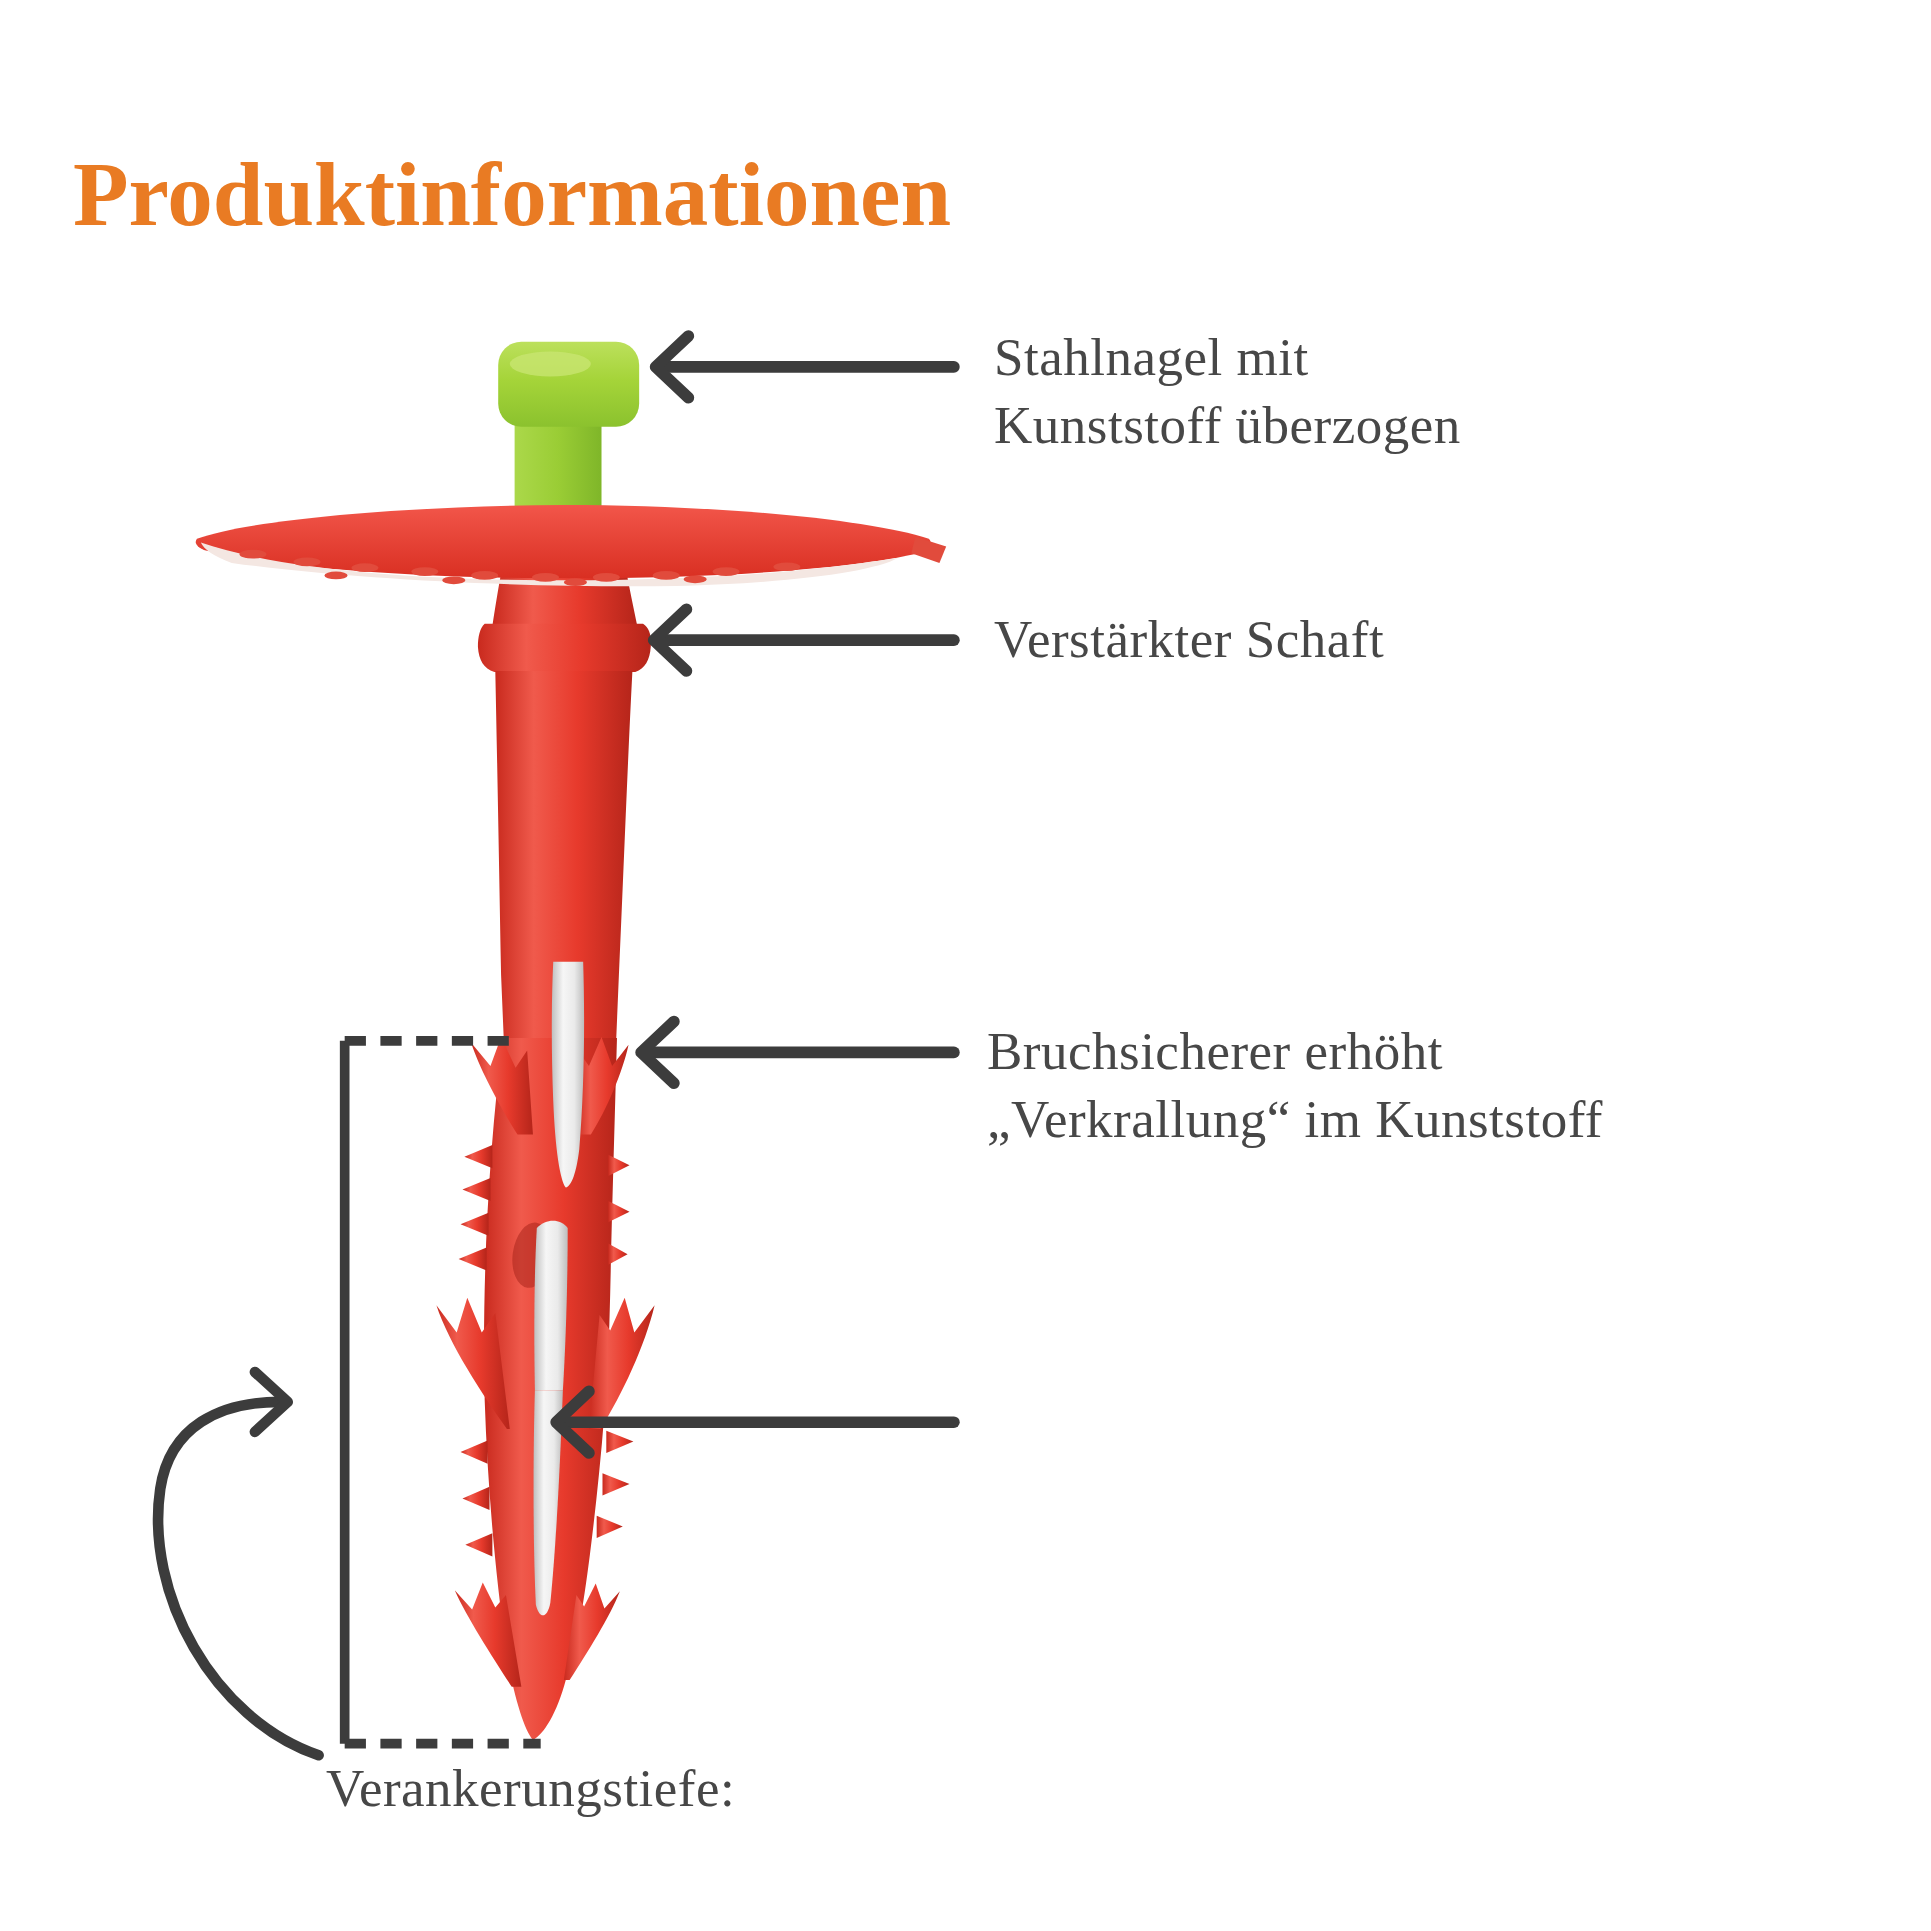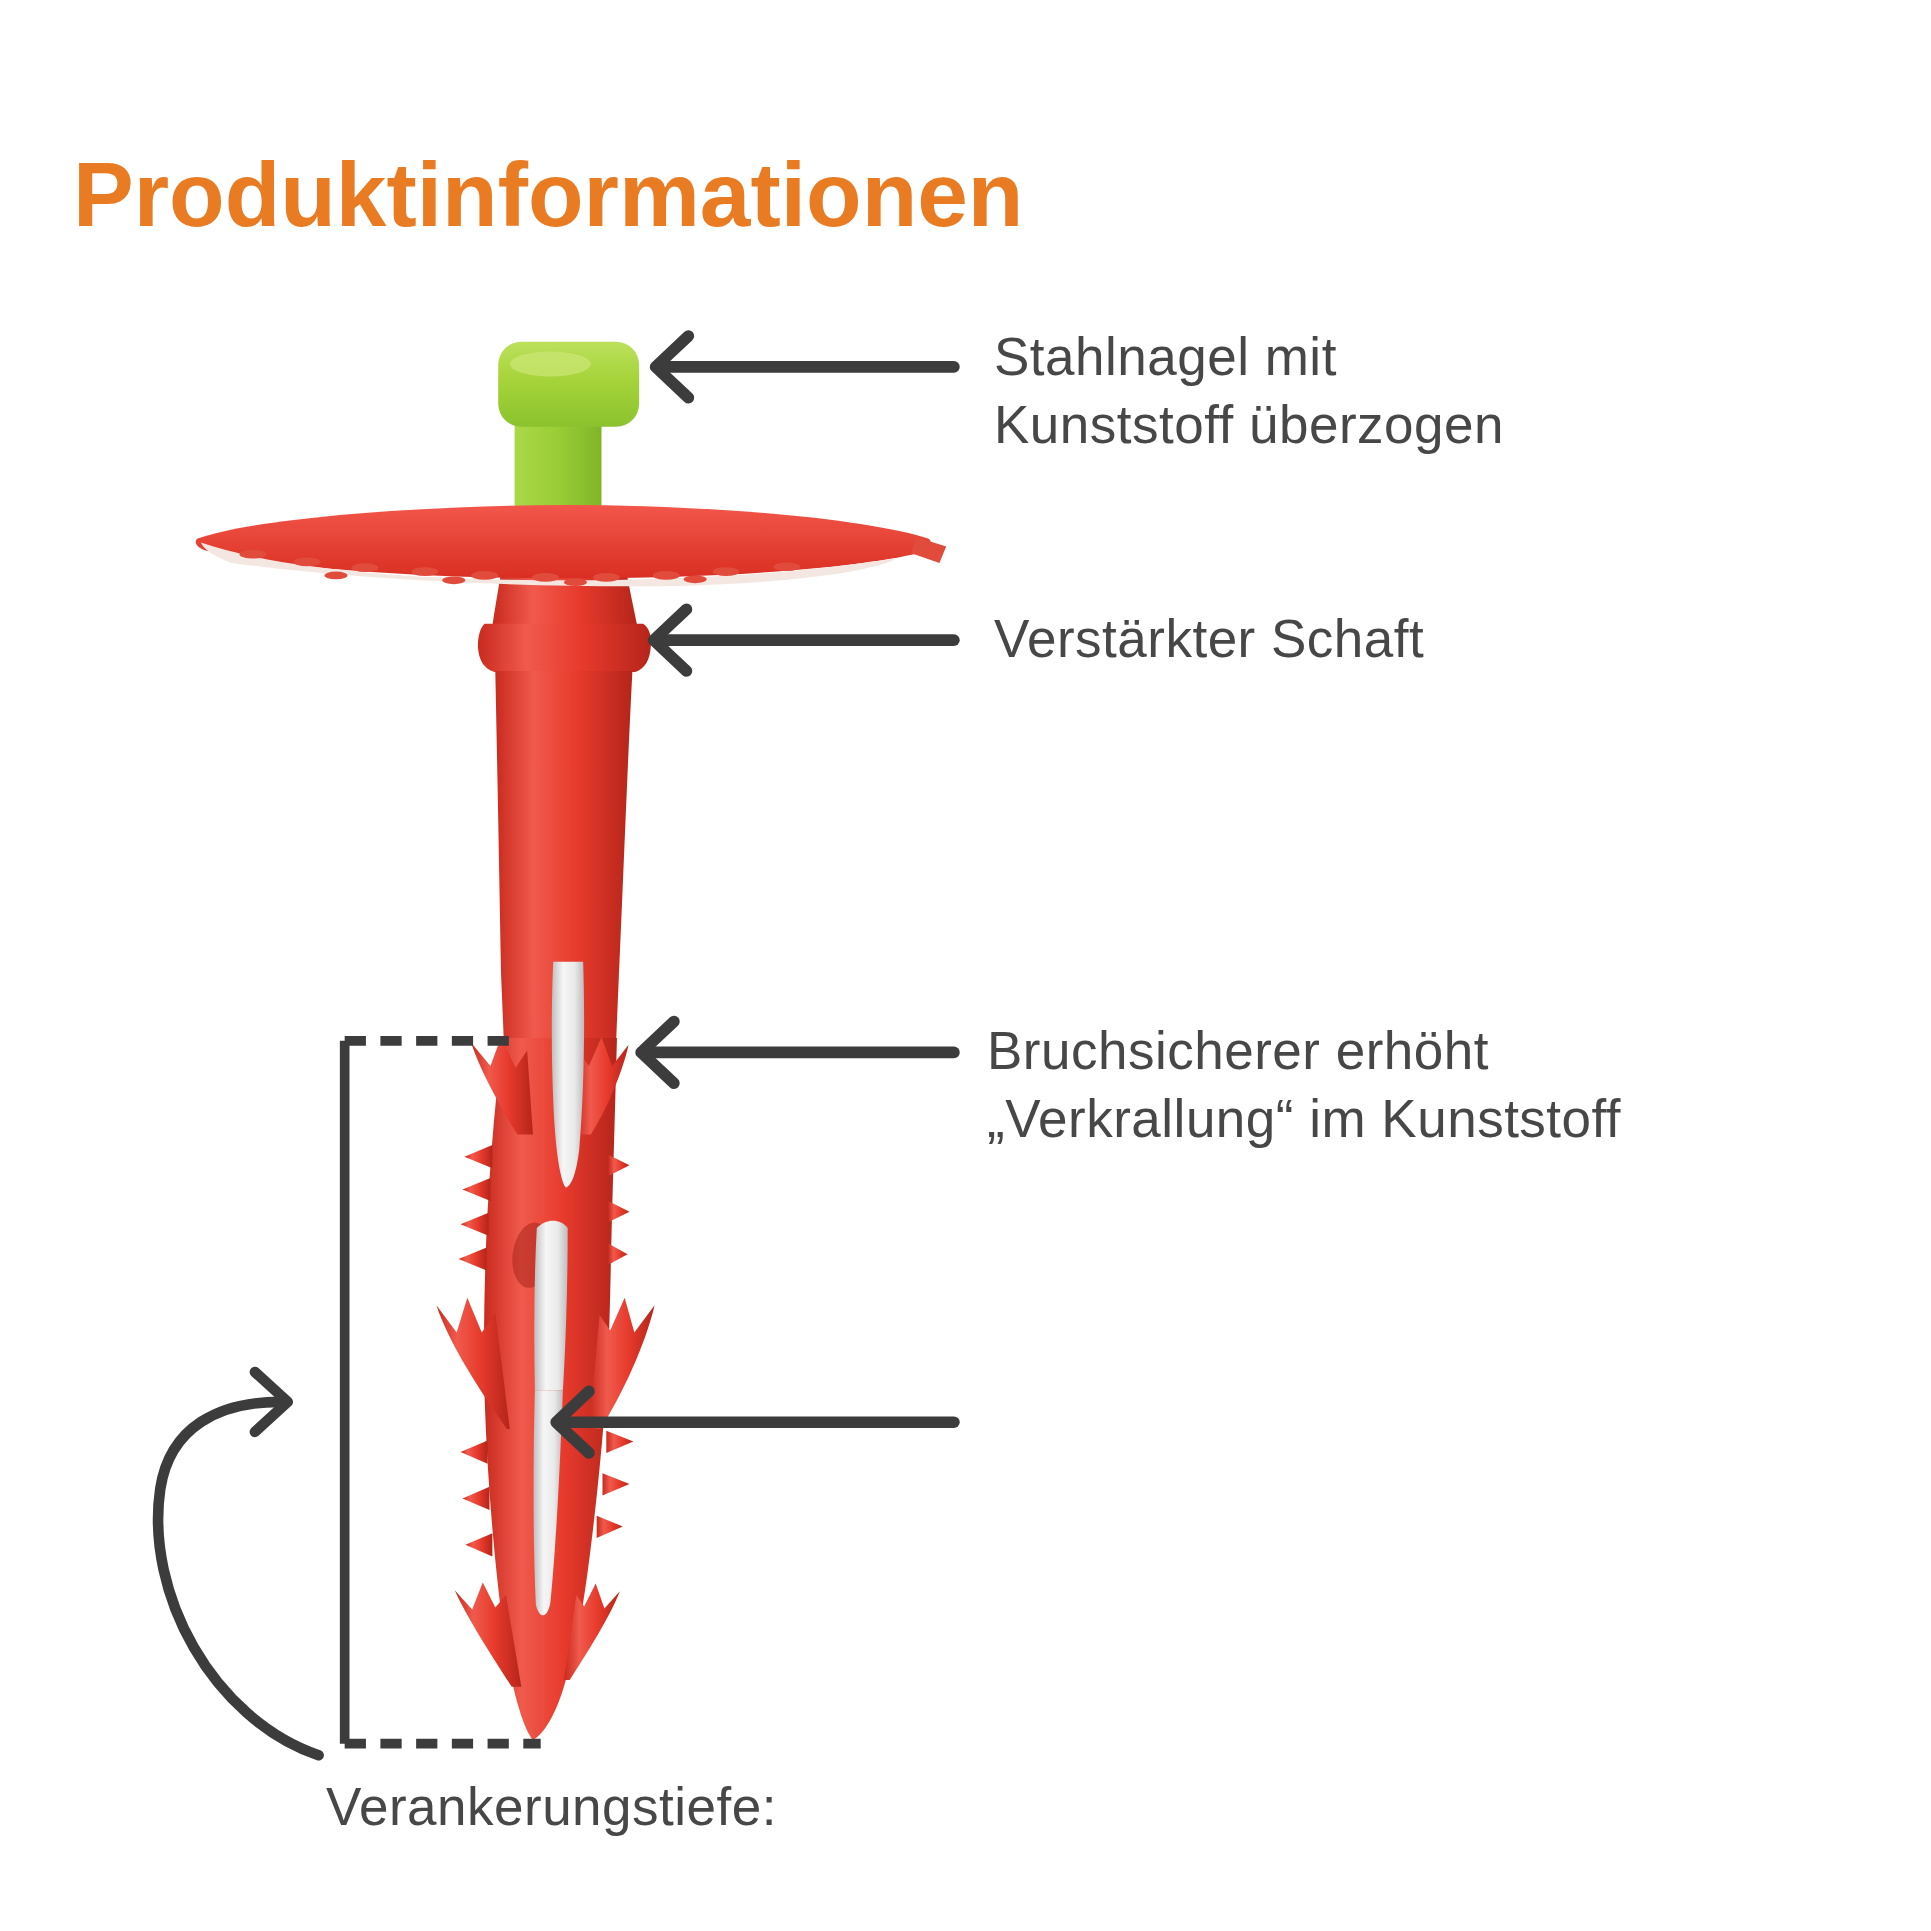--- a/index.html
+++ b/index.html
@@ -1,20 +1,20 @@
 <!DOCTYPE html>
 <html style="--c-orange: #E97B23; --c-text: #474747; --c-line: #3C3C3C; --c-red: #E93A2C; --c-red_dark: #C02518; --c-red_light: #F4685C; --c-green: #A2D238; --c-green_dark: #84B92B; --c-nail: #F2F2F2; --c-underside: #F4E7E2;"><head>
 <meta charset="utf-8">
 <style>
   html,body{margin:0;padding:0;background:#ffffff;}
   .canvas{
     position:relative;
     width:1931px;height:1931px;
     background:#ffffff;
-    font-family:Liberation Sans, sans-serif;
+    font-family:Liberation Serif, serif;
     overflow:hidden;
   }
   .title{
     position:absolute;
     left:73px;top:145px;
     margin:0;
     font-size:91px;
     font-weight:bold;
     letter-spacing:0px;
     line-height:1.1;
@@ -23,21 +23,21 @@
   }
   .label{
     position:absolute;
     font-size:53px;
     line-height:68px;
     color:var(--c-text,#474747);
     letter-spacing:0.5px;
     white-space:nowrap;
   }
   .label span{display:block;}
-  .label.measure{line-height:75px;margin-top:18px;}
+  .label.measure{line-height:75px;}
   svg.diagram{position:absolute;left:0;top:0;}
   .ln{stroke:var(--c-line,#3C3C3C);fill:none;}
 </style>
 </head>
 <body>
 
 <div class="canvas">
 
   <h1 class="title">Produktinformationen</h1>
 

